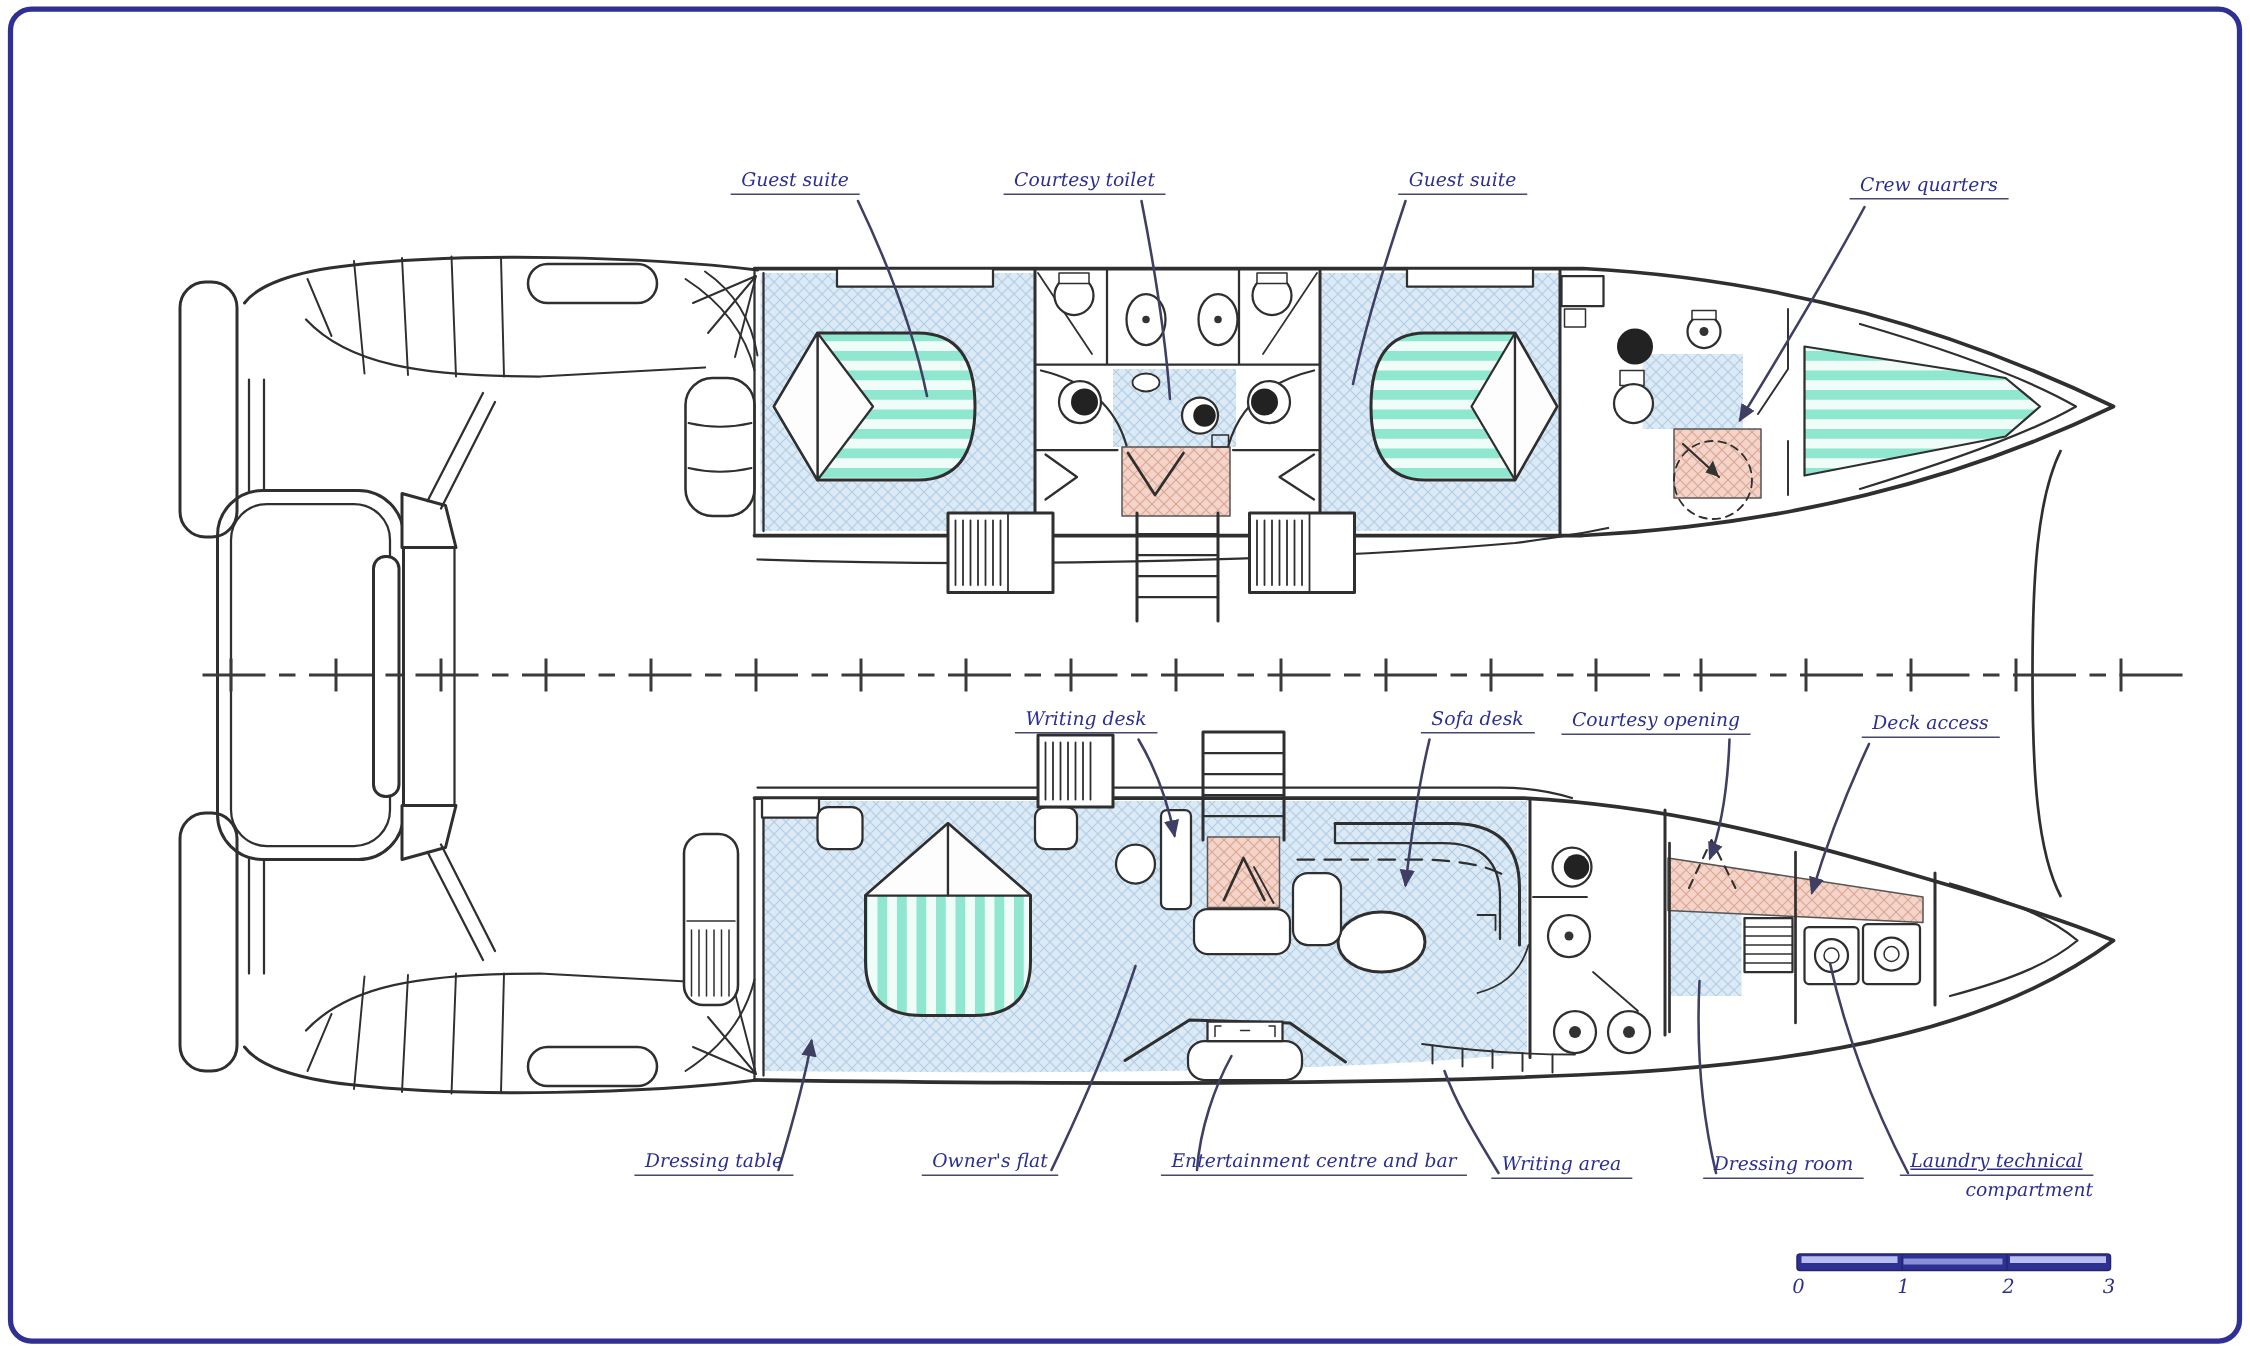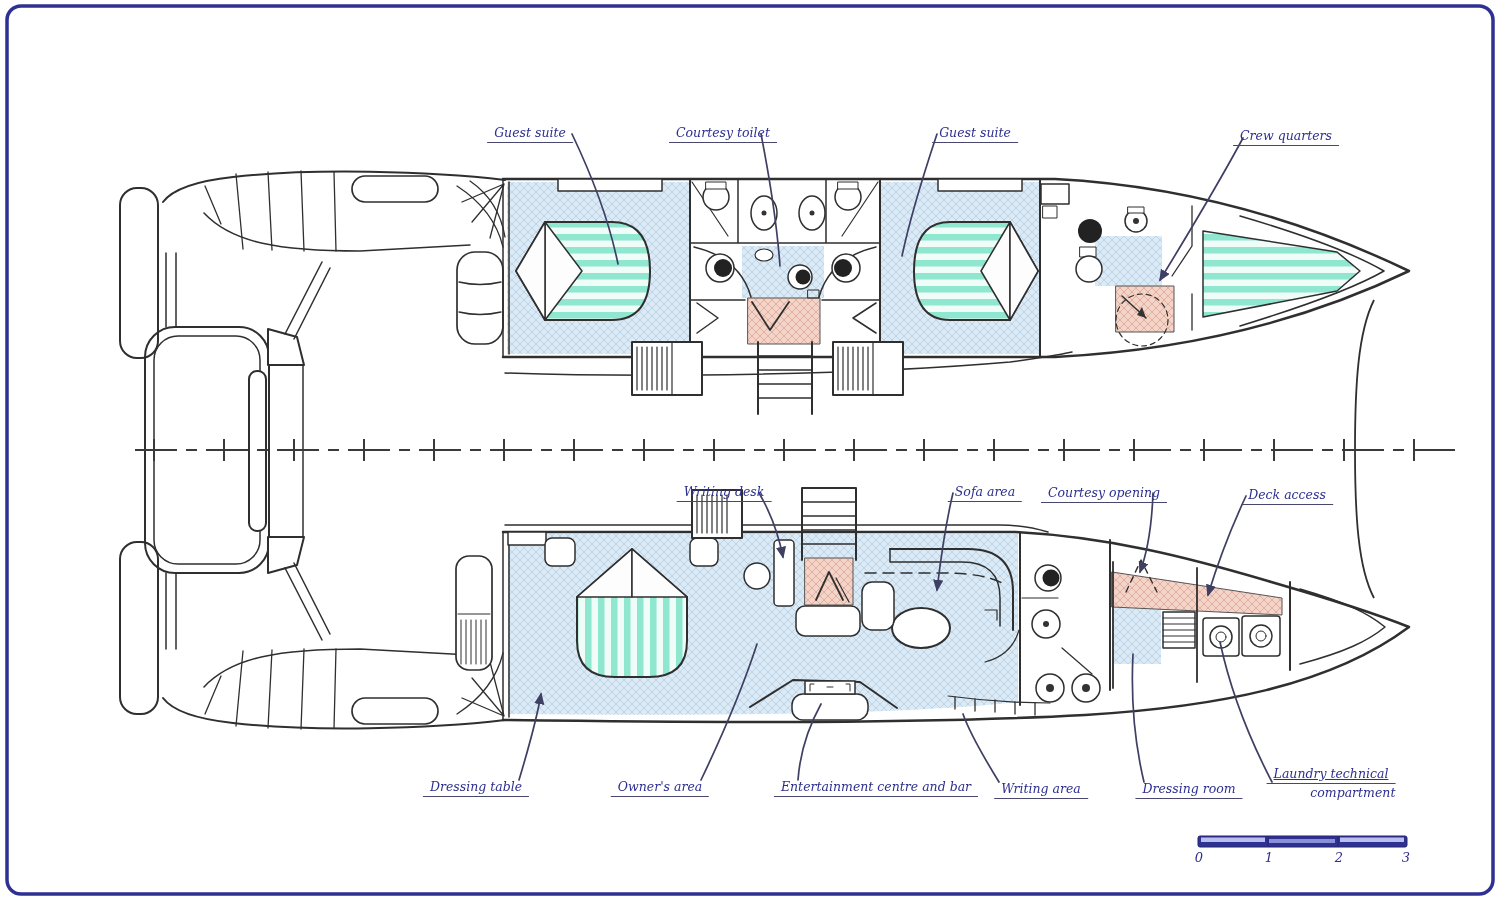--- a/index.html
+++ b/index.html
@@ -1,21 +1,21 @@
 <!DOCTYPE html>
 <html><head>
 <meta charset="utf-8">
 <style>
   html,body{margin:0;padding:0;background:#ffffff;}
   #stage{position:relative;width:1500px;height:900px;background:#ffffff;overflow:hidden;
          font-family:"DejaVu Serif", serif;}
   #plan-svg{position:absolute;left:0;top:0;}
   .lbl{position:absolute;transform:translateX(-50%);
        font:italic 12.5px/1.2 "DejaVu Serif", serif;color:#2d2f8f;
-       border-bottom:1.5px solid #474770;padding:0 7px 2px;white-space:nowrap;margin-top:13px;}
+       border-bottom:1.5px solid #474770;padding:0 7px 2px;white-space:nowrap;}
   .lbl-multi{position:absolute;transform:translateX(-50%);text-align:center;
        font:italic 12.5px/1.2 "DejaVu Serif", serif;color:#2d2f8f;white-space:nowrap;}
   .lbl-multi .l1{border-bottom:1.5px solid #474770;padding:0 7px 2px;display:inline-block;text-decoration:underline;}
   .lbl-multi .l2{display:block;padding-top:1px;text-align:right;}
 </style>
 </head>
 <body>
 
 <div id="stage">
 
@@ -232,26 +232,26 @@
     <text x="1406" y="862" text-anchor="middle" font-family="DejaVu Serif, serif" font-style="italic" font-size="13" fill="#2d2f8f">3</text>
   </g>
 </svg>
 
 <div class="lbl" style="left:530px;top:112px">Guest suite</div>
 <div class="lbl" style="left:723px;top:112px">Courtesy toilet</div>
 <div class="lbl" style="left:975px;top:112px">Guest suite</div>
 <div class="lbl" style="left:1286px;top:115px">Crew quarters</div>
 
 <div class="lbl" style="left:724px;top:471px">Writing desk</div>
-<div class="lbl" style="left:985px;top:471px">Sofa area</div>
+<div class="lbl" style="left:985px;top:471px">Sofa desk</div>
 <div class="lbl" style="left:1104px;top:472px">Courtesy opening</div>
 <div class="lbl" style="left:1287px;top:474px">Deck access</div>
 
 <div class="lbl" style="left:476px;top:766px">Dressing table</div>
-<div class="lbl" style="left:660px;top:766px">Owner's area</div>
+<div class="lbl" style="left:660px;top:766px">Owner's flat</div>
 <div class="lbl" style="left:876px;top:766px">Entertainment centre and bar</div>
 <div class="lbl" style="left:1041px;top:768px">Writing area</div>
 <div class="lbl" style="left:1189px;top:768px">Dressing room</div>
 <div class="lbl-multi" style="left:1331px;top:766px">
   <span class="l1">Laundry technical</span>
   <span class="l2">compartment</span>
 </div>
 
 </div>
 

